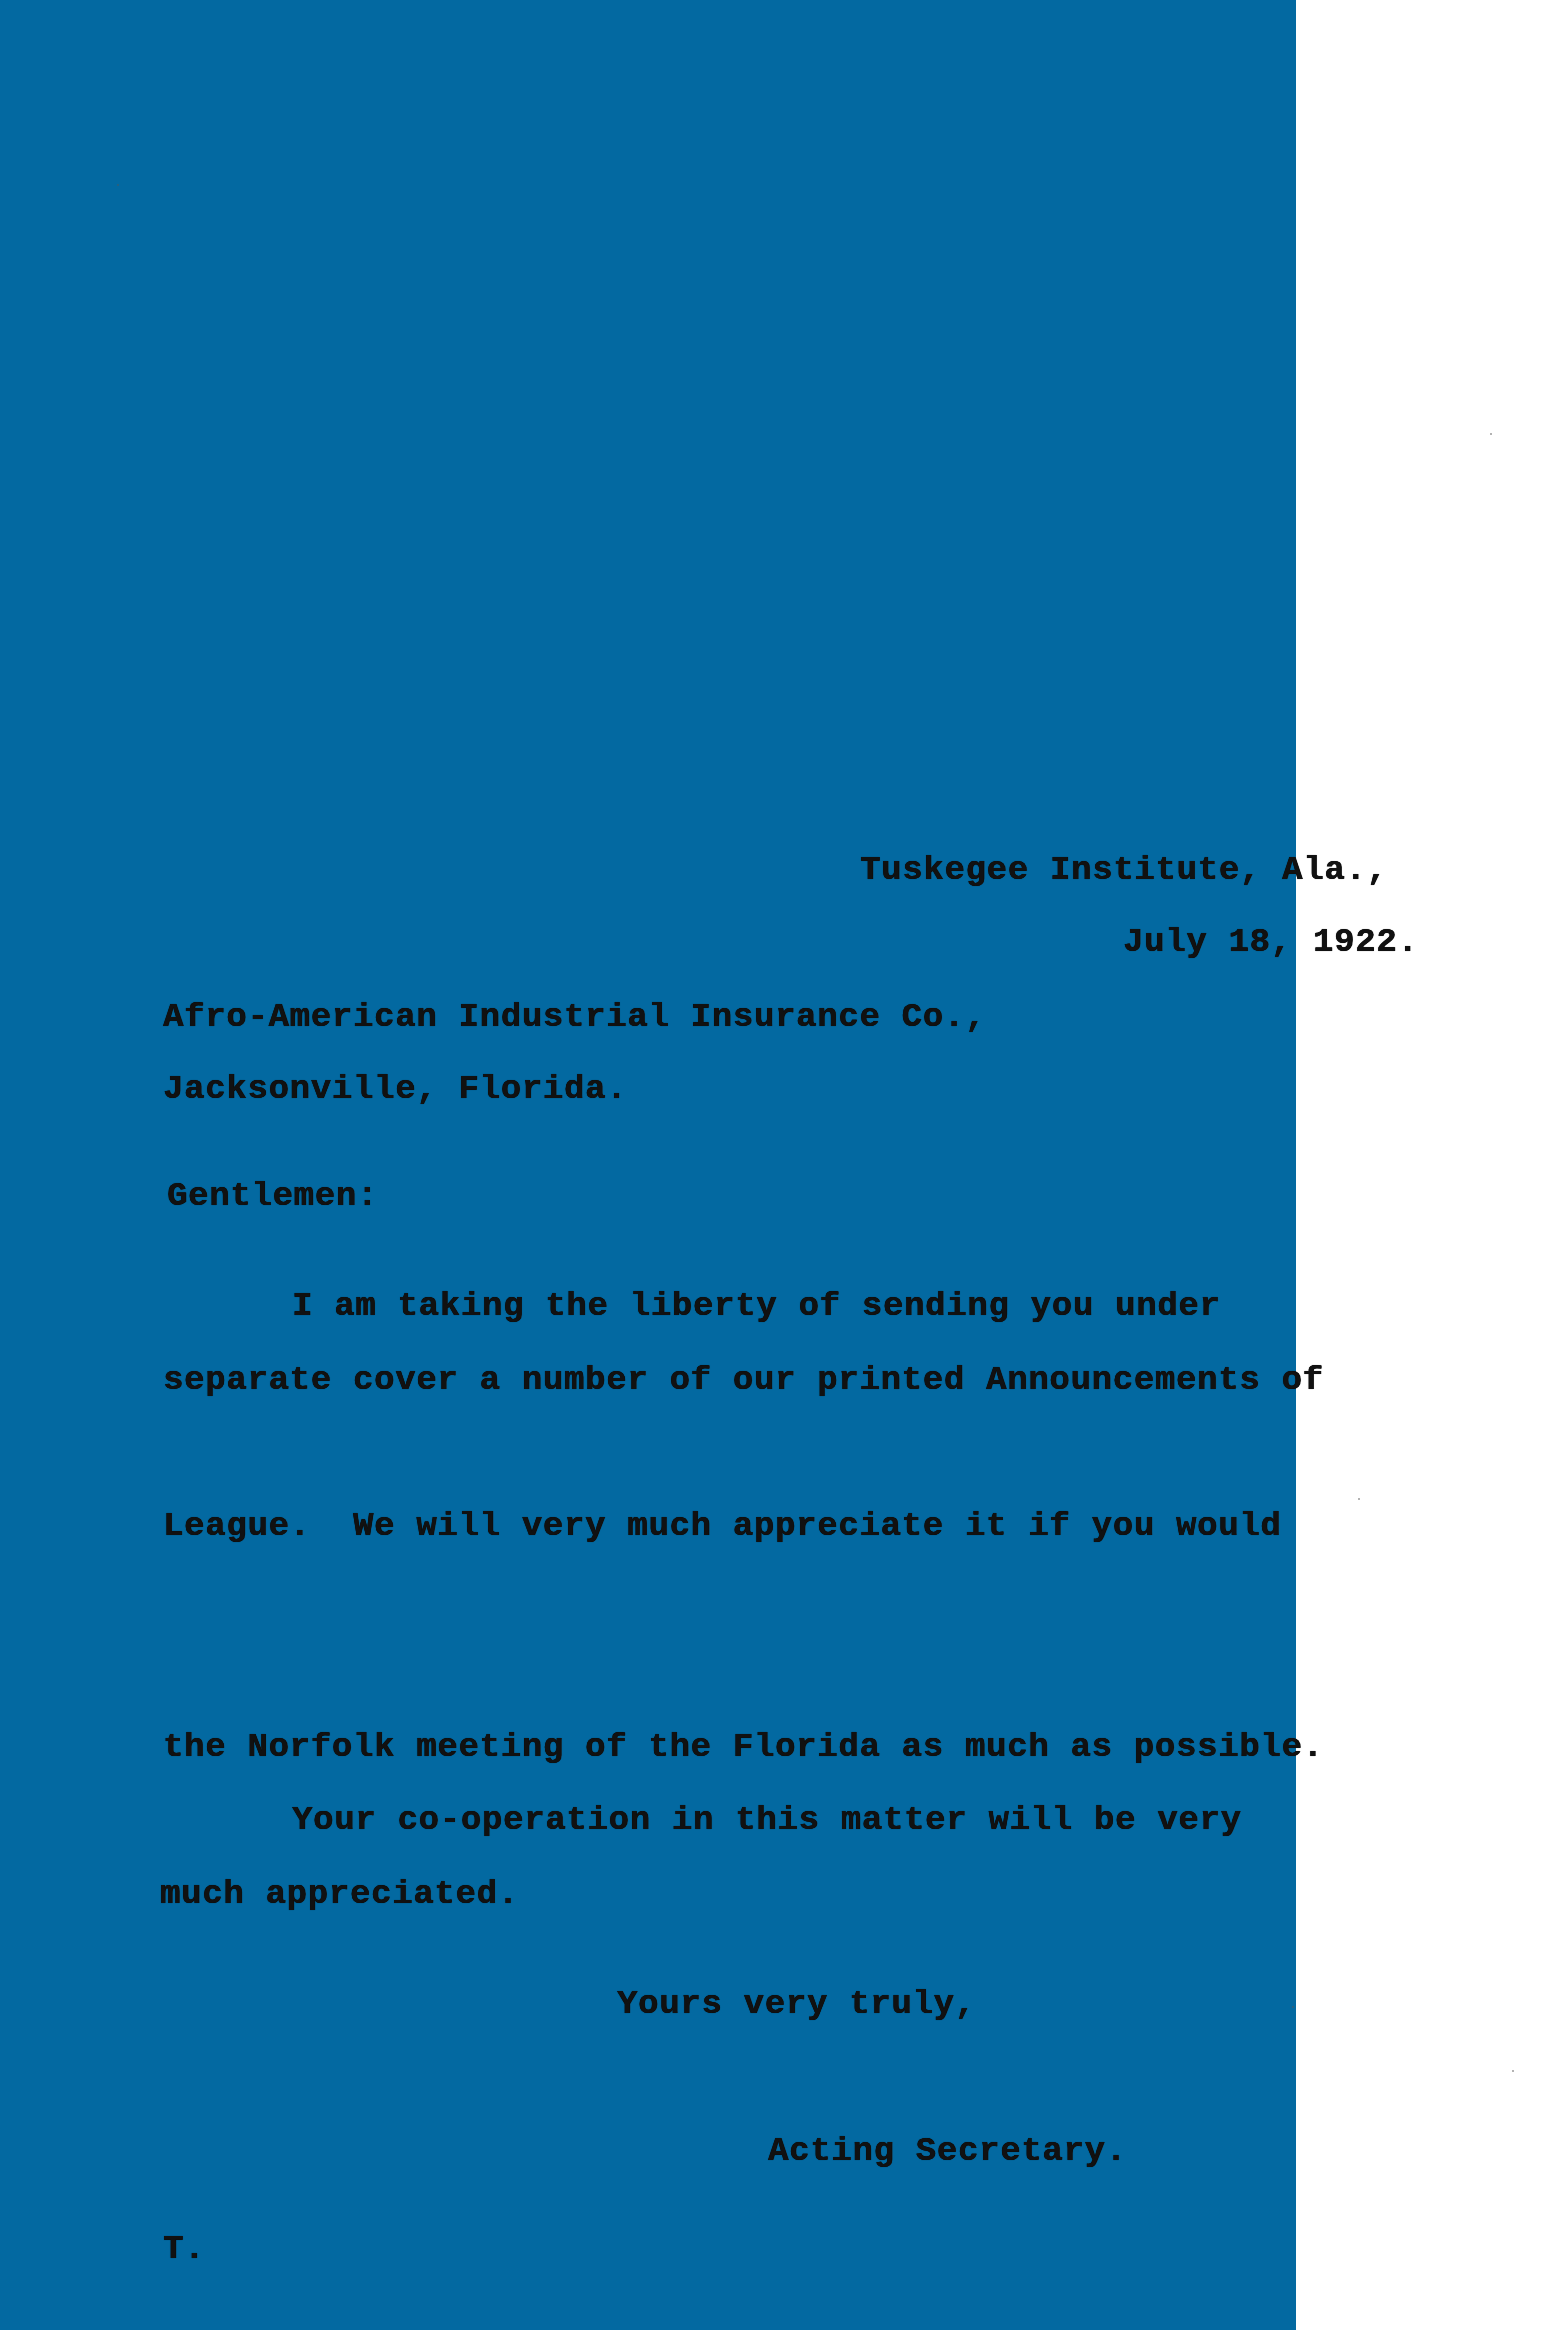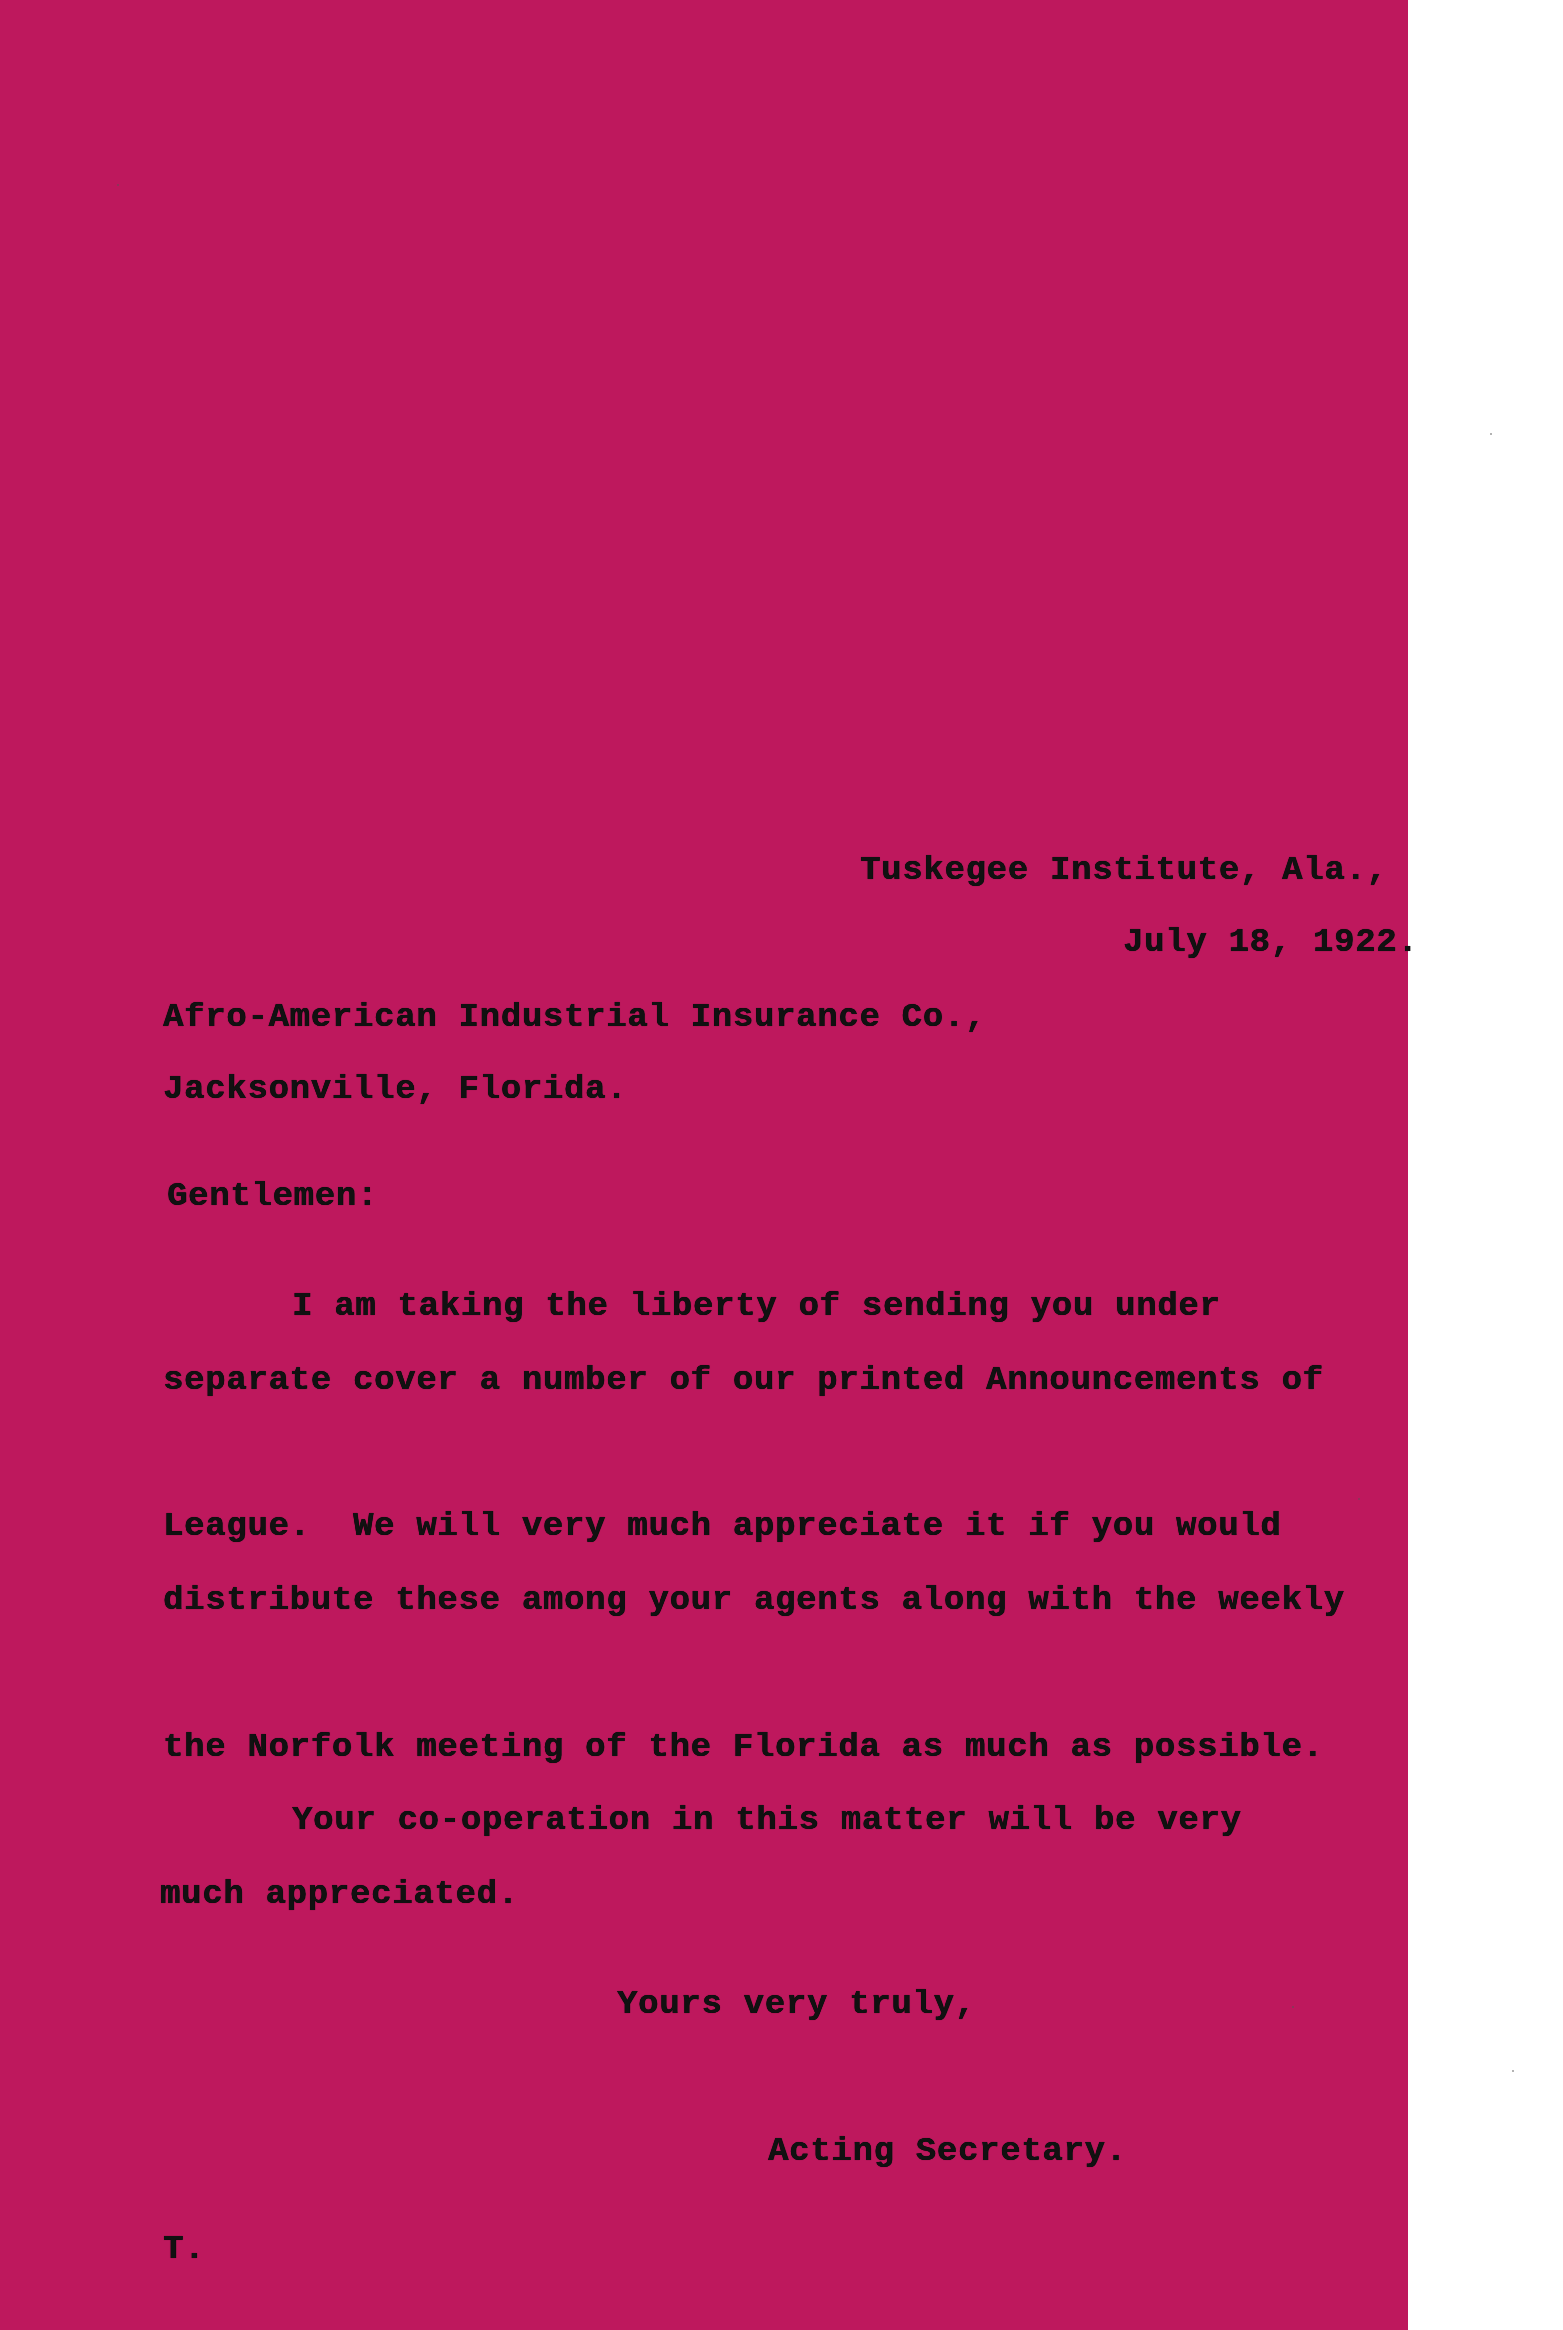--- a/index.html
+++ b/index.html
@@ -11,22 +11,22 @@
       width: 1564px;
       height: 2330px;
       position: relative;
       overflow: hidden;
       font-family: "Liberation Mono", "DejaVu Sans Mono", monospace;
       color: #111111;
     }
     .page {
       position: absolute;
       left: 0; top: 0;
-      width: 1408px; height: 2330px;
-      background: #be185d;
+      width: 1296px; height: 2330px;
+      background: #0369a1;
     }
     .line {
       position: absolute;
       white-space: pre;
       font-size: 34px;
       font-weight: bold;
       letter-spacing: 0.7px;
       line-height: 1;
       text-shadow: 0 0 0.7px #000, 0.4px 0.4px 0 #222;
     }
@@ -47,21 +47,20 @@
   <div class="line" style="left:1123px; top:925px;">July 18, 1922.</div>
 
   <div class="line" style="left:163px; top:1000px;">Afro-American Industrial Insurance Co.,</div>
   <div class="line" style="left:163px; top:1072px;">Jacksonville, Florida.</div>
 
   <div class="line" style="left:167px; top:1179px;">Gentlemen:</div>
 
   <div class="line" style="left:292px; top:1289px;">I am taking the liberty of sending you under</div>
   <div class="line" style="left:163px; top:1363px;">separate cover a number of our printed Announcements of</div>
   <div class="line" style="left:163px; top:1509px;text-align:center;">League.  We will very much appreciate it if you would</div>
-  <div class="line" style="left:163px; top:1583px;">distribute these among your agents along with the weekly</div>
   <div class="line" style="left:163px; top:1730px;">the Norfolk meeting of the Florida as much as possible.</div>
   <div class="line" style="left:292px; top:1803px;">Your co-operation in this matter will be very</div>
   <div class="line" style="left:160px; top:1877px;">much appreciated.</div>
 
   <div class="line" style="left:617px; top:1987px;">Yours very truly,</div>
   <div class="line" style="left:768px; top:2134px;">Acting Secretary.</div>
 
   <div class="line" style="left:163px; top:2232px;">T.</div>
 
   <div class="speck" style="left:117px; top:184px;"></div>

